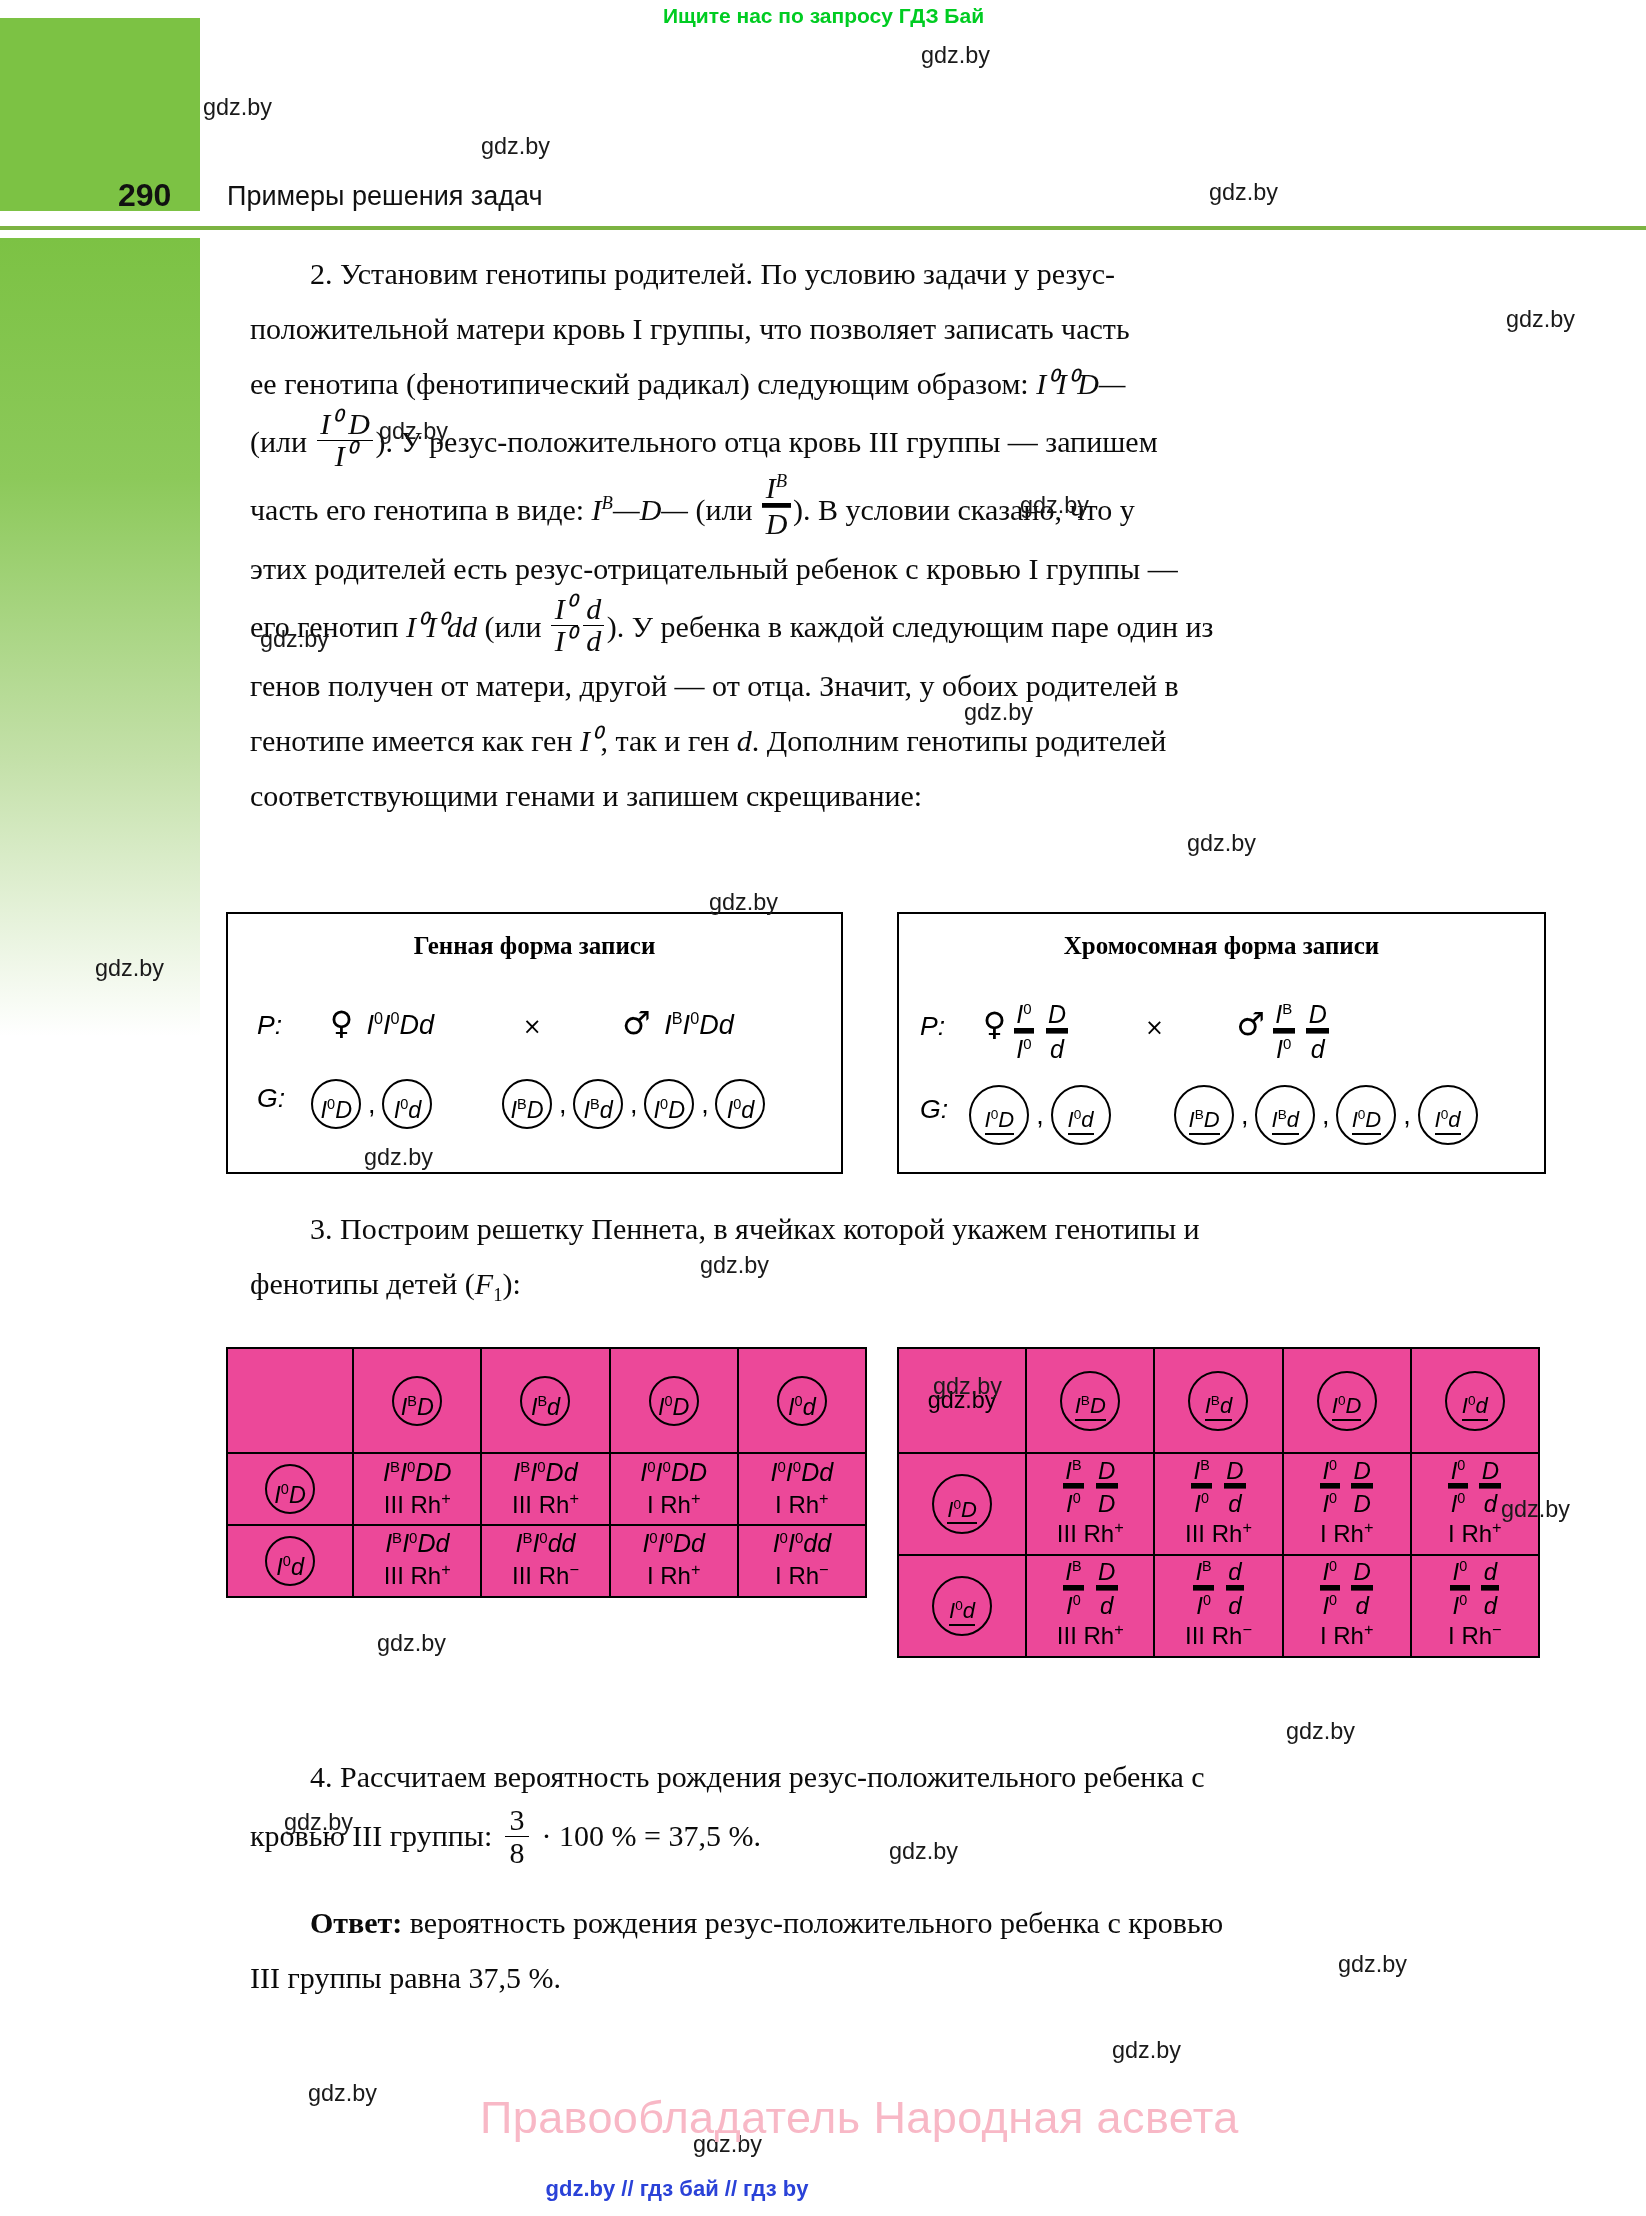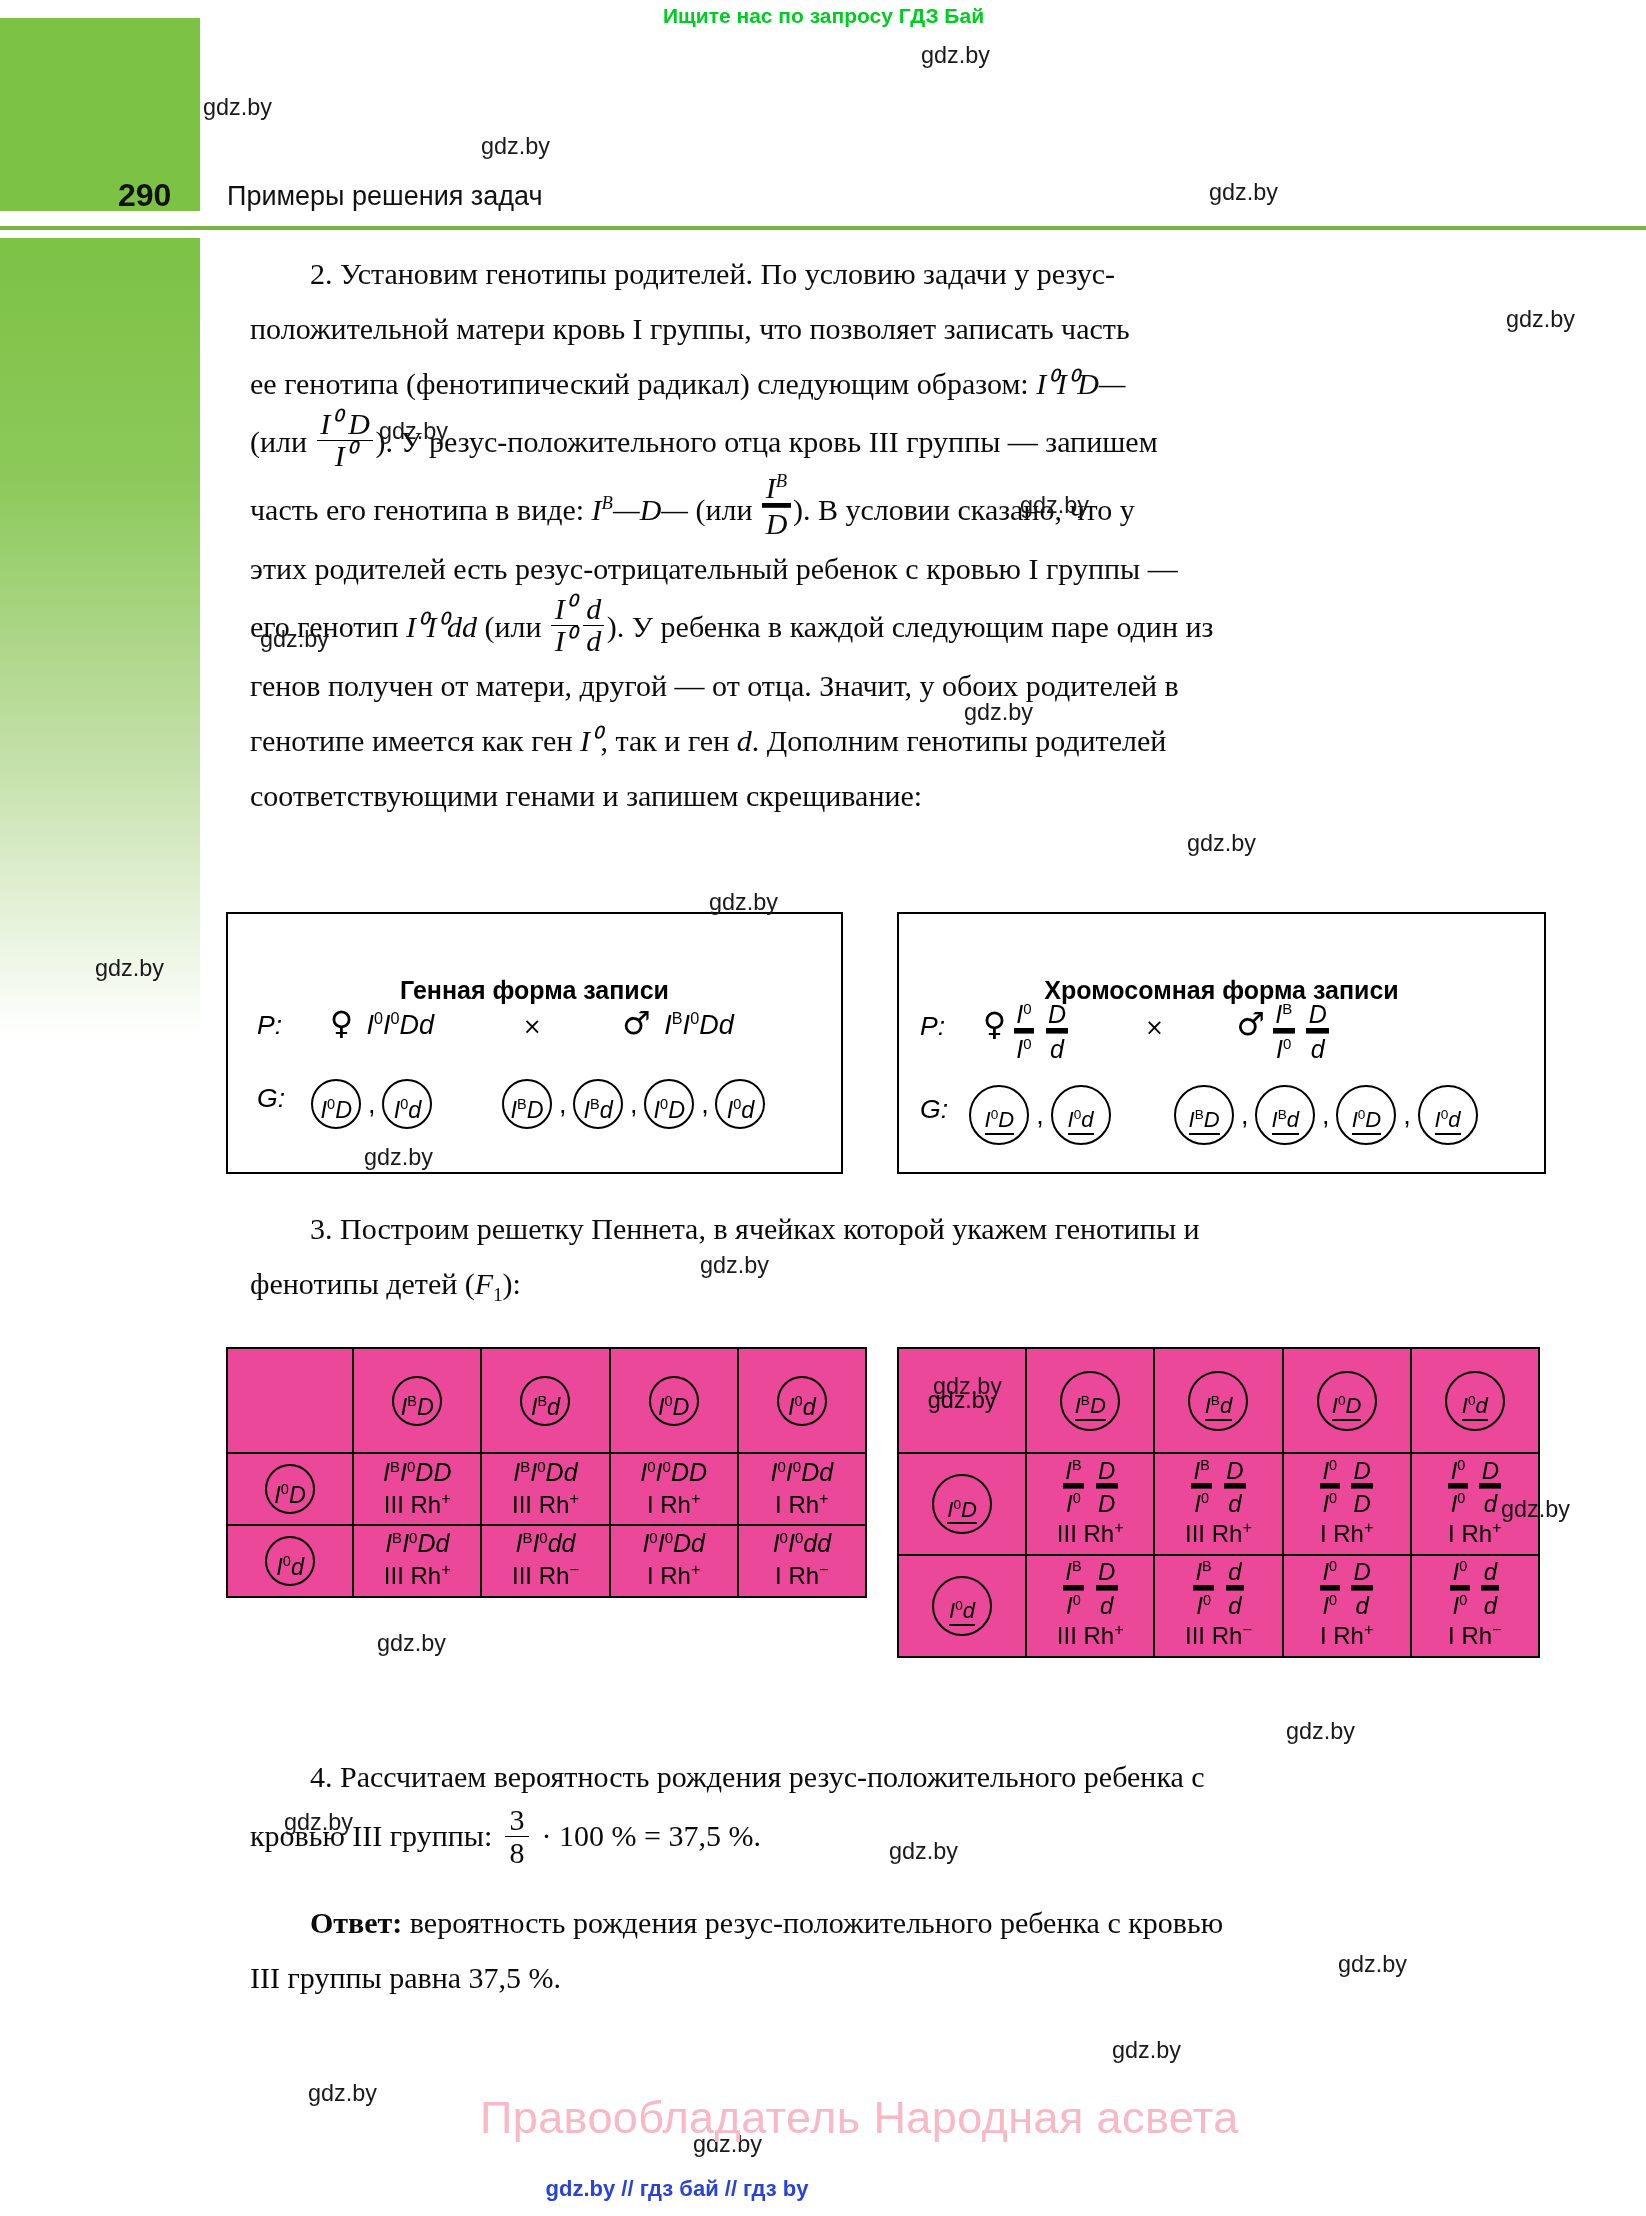--- a/index.html
+++ b/index.html
@@ -116,22 +116,22 @@
   
   .formbox{
     position:absolute;
     border:2.4px solid #000;
     background:#fff;
     z-index:25;
   }
   .fb-title{
     position:absolute;left:0;top:17.7px;width:100%;
     text-align:center;
-    font-family:Liberation Sans, sans-serif;
-    font-weight:bold;font-size:25px;color:#000;margin-top:44px;
+    font-family:Liberation Serif, serif;
+    font-weight:bold;font-size:25px;color:#000;
   }
   .fb-row{ position:absolute; font-family:"Liberation Sans", sans-serif;}
   .lbl{
     font-family:"Liberation Sans", sans-serif;
     font-style:italic;font-size:26.6px;color:#000;
   }
   .sym{
     font-family:"DejaVu Sans", sans-serif;font-size:32px;line-height:1;
   }
   .gt{

